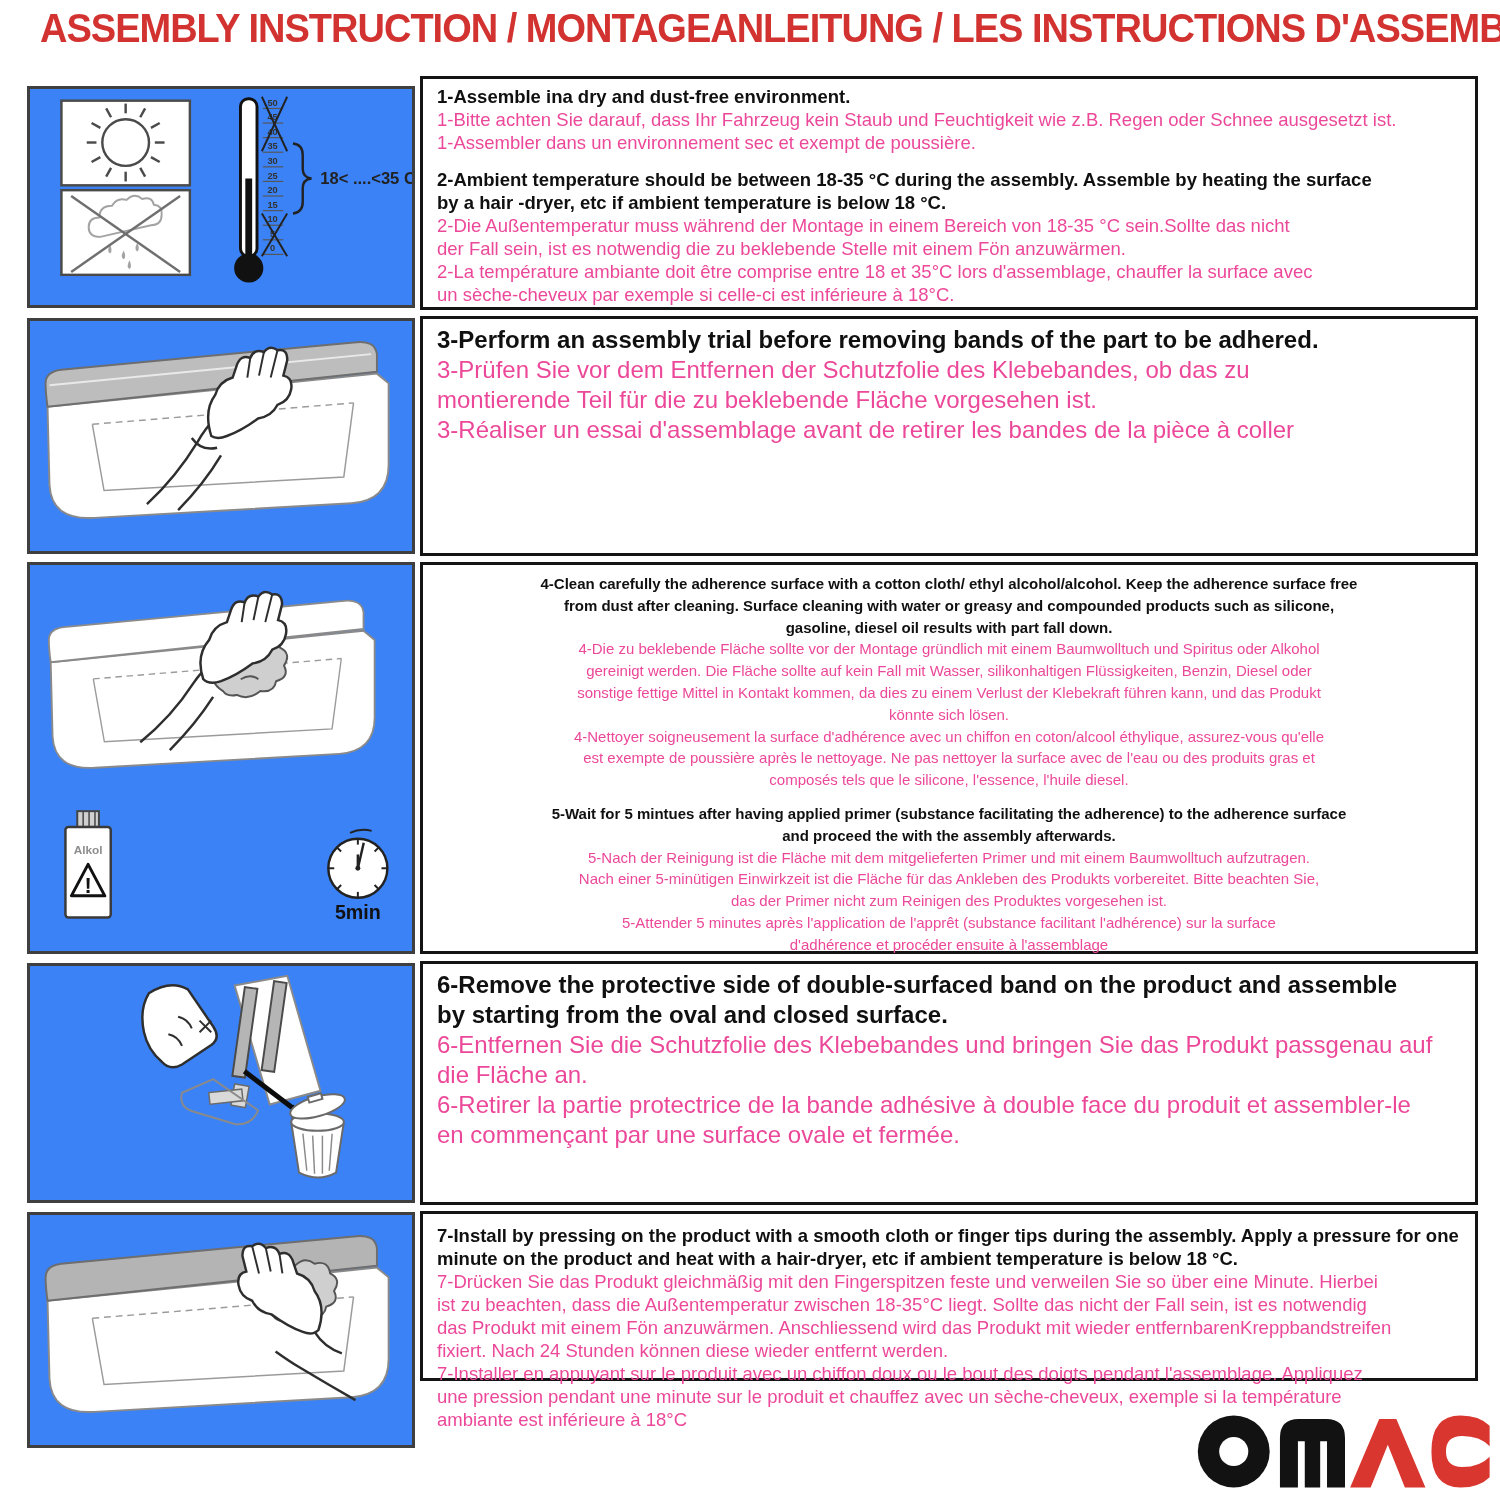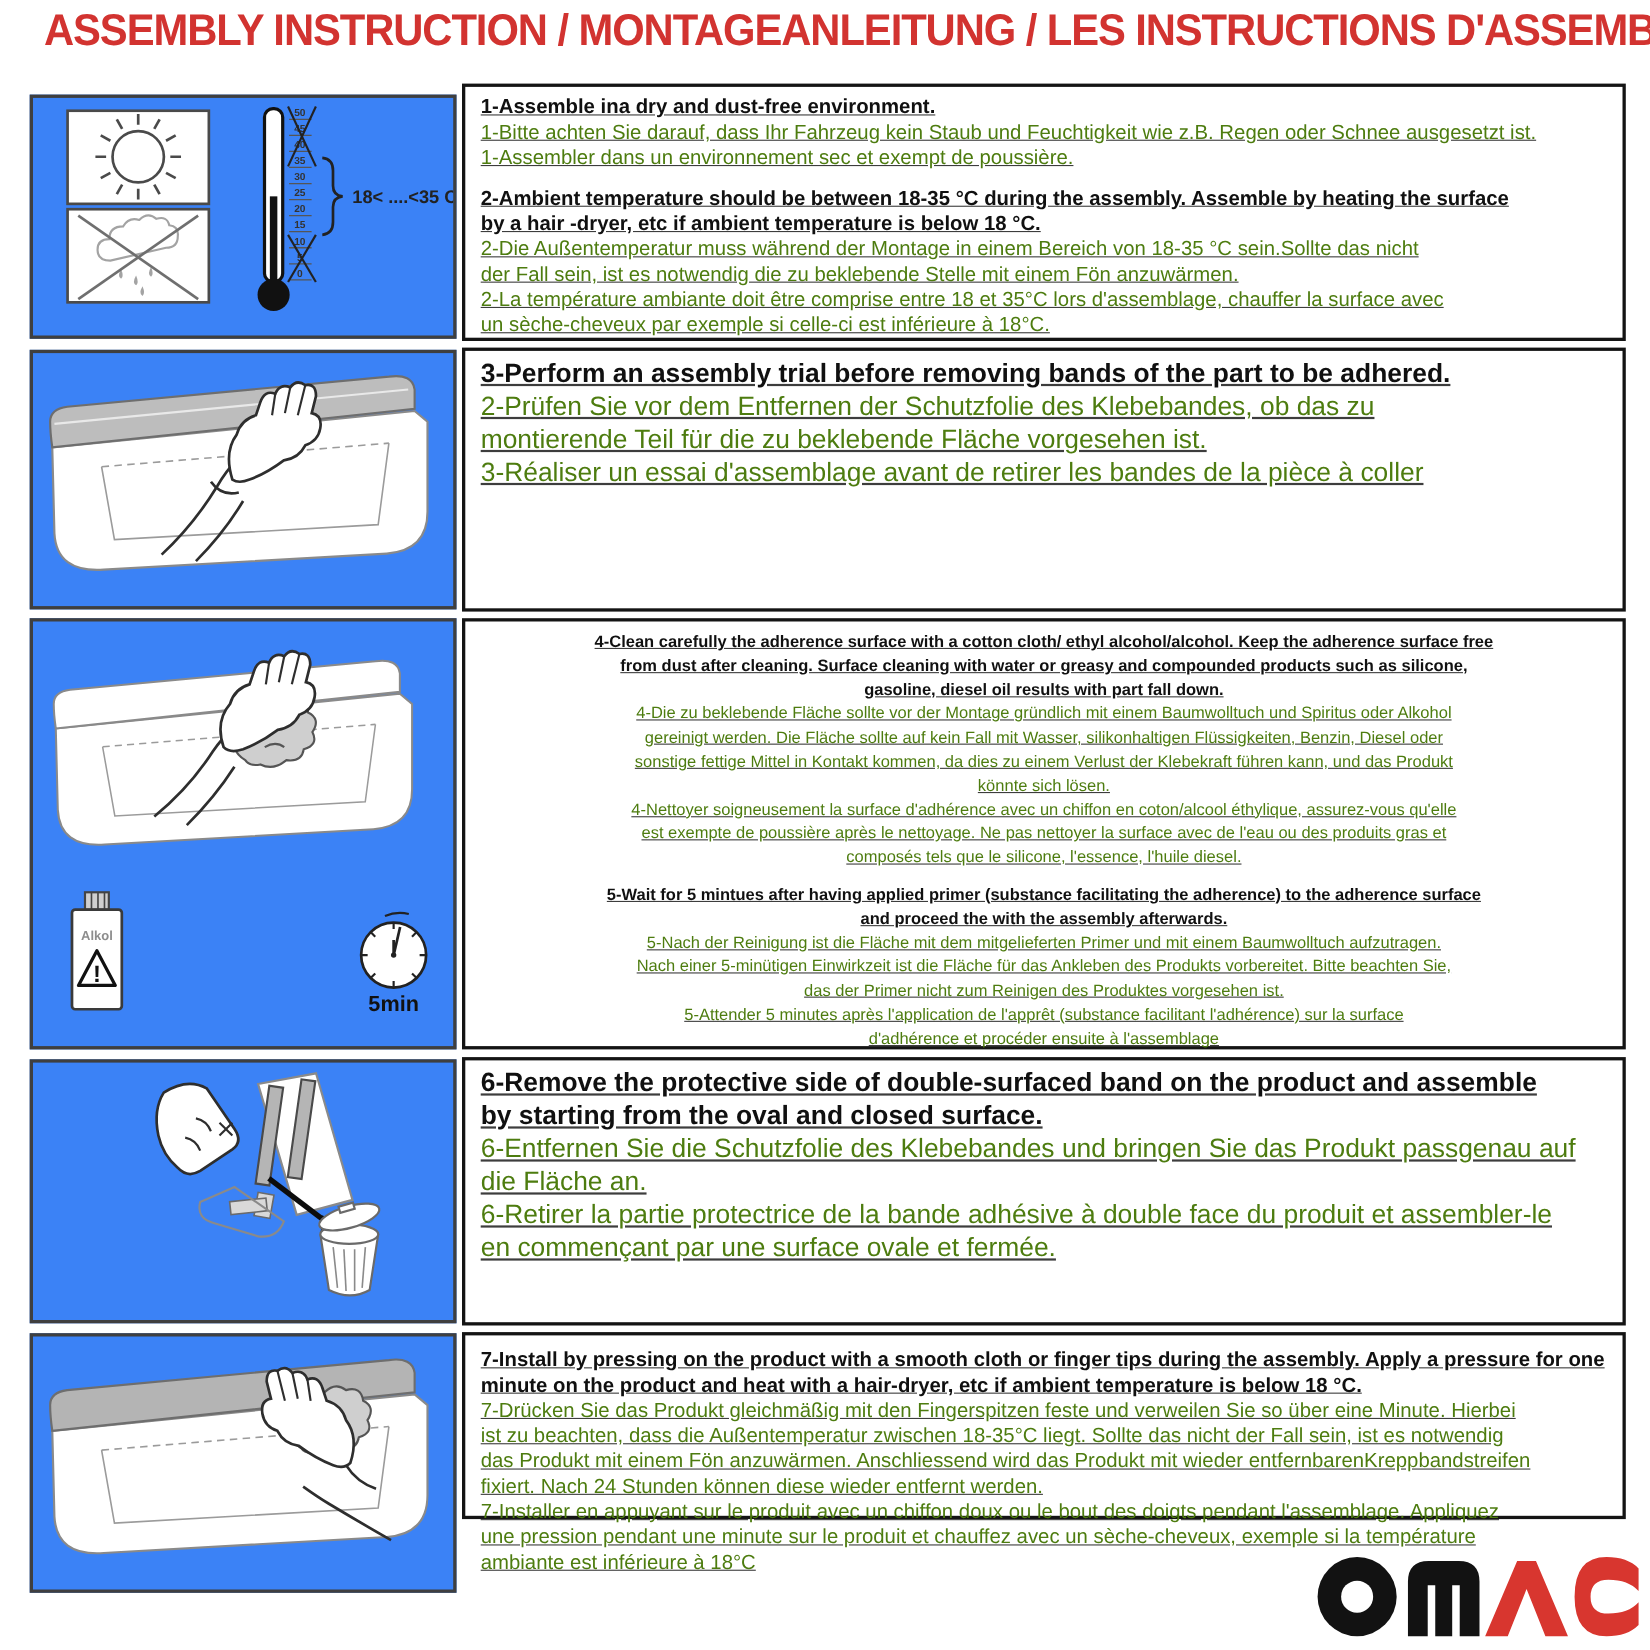--- a/index.html
+++ b/index.html
@@ -4,25 +4,25 @@
 <style>
   html,body{margin:0;padding:0;background:#ffffff;}
   .page{position:relative;width:1500px;height:1500px;background:#fff;overflow:hidden;
         font-family:"Liberation Sans",sans-serif;}
   .title{position:absolute;left:40px;top:6px;width:1450px;margin:0;
          font-size:38px;font-weight:bold;letter-spacing:-1px;color:#d23330;
          transform:scaleY(1.06);transform-origin:left top;white-space:nowrap;}
   .ibox{position:absolute;background:#3b82f6;border:3px solid #3f3f3f;box-sizing:border-box;}
   .ibox svg{display:block;width:100%;height:100%;}
   .tbox{position:absolute;background:#fff;border:3px solid #141414;box-sizing:border-box;
-        padding:6px 14px;color:#3d3d3d;text-decoration:underline;}
+        padding:6px 14px;color:#3d3d3d;}
   .tbox.center{display:flex;flex-direction:column;justify-content:flex-start;}
   .para{margin:0;white-space:pre-line;}
   .para.b{font-weight:bold;color:#101010;}
-  .para.r{font-weight:normal;color:#4d7c0f;}
+  .para.r{font-weight:normal;color:#ec4899;}
   .fs-a .para{font-size:18.5px;line-height:23px;}
   .fs-b .para{font-size:24px;line-height:30px;}
   .fs-c .para{font-size:15px;line-height:21.8px;text-align:center;}
   .fs-a .gap{margin-top:14px;}
   .fs-c .gap{margin-top:12px;}
   .logo{position:absolute;left:1186px;top:1406px;width:304px;height:90px;background:#fff;
         display:flex;align-items:center;justify-content:flex-end;}
   .logo svg{width:296px;height:89px;}
   .sr{position:absolute;width:1px;height:1px;overflow:hidden;clip:rect(0 0 0 0);white-space:nowrap;}
 </style>
@@ -131,21 +131,21 @@
         <path d="M184,118 Q176,92 188,76 Q192,62 206,58 L210,46 Q214,34 224,38 Q228,28 238,32 Q244,24 252,30 Q262,28 262,40 L258,56 Q268,58 266,70 Q264,82 252,86 Q246,98 232,100 Q216,112 200,118 Q190,122 184,118 Z" fill="#fff" stroke="#2e2e2e" stroke-width="2.5"></path>
         <path d="M224,38 L221,58" fill="none" stroke="#2e2e2e" stroke-width="2"></path>
         <path d="M238,32 L233,56" fill="none" stroke="#2e2e2e" stroke-width="2"></path>
         <path d="M252,30 L245,58" fill="none" stroke="#2e2e2e" stroke-width="2"></path>
       </g>
     </svg>
   </div>
   <div class="tbox fs-b center" style="left:420px;top:316px;width:1058px;height:240px">
     <div>
         <p class="para b">3-Perform an assembly trial before removing bands of the part to be adhered.</p>
-        <p class="para r">2-Prüfen Sie vor dem Entfernen der Schutzfolie des Klebebandes, ob das zu
+        <p class="para r">3-Prüfen Sie vor dem Entfernen der Schutzfolie des Klebebandes, ob das zu
 montierende Teil für die zu beklebende Fläche vorgesehen ist.</p>
         <p class="para r">3-Réaliser un essai d'assemblage avant de retirer les bandes de la pièce à coller</p>
       </div>
   </div>
 
   <div class="ibox" style="left:27px;top:562px;width:388px;height:392px">
     <svg viewBox="0 0 388 392">
       <g transform="translate(6,16) scale(0.94)">
         <path d="M16,88 L354,54 L366,64 L366,148 q0,36 -38,39 L64,202 q-44,3 -46,-34 Z" fill="#fff" stroke="#8a8a8a" stroke-width="2"></path>
         <path d="M62,106 L74,174 L320,160 L330,84" fill="none" stroke="#9b9b9b" stroke-width="1.5"></path>

